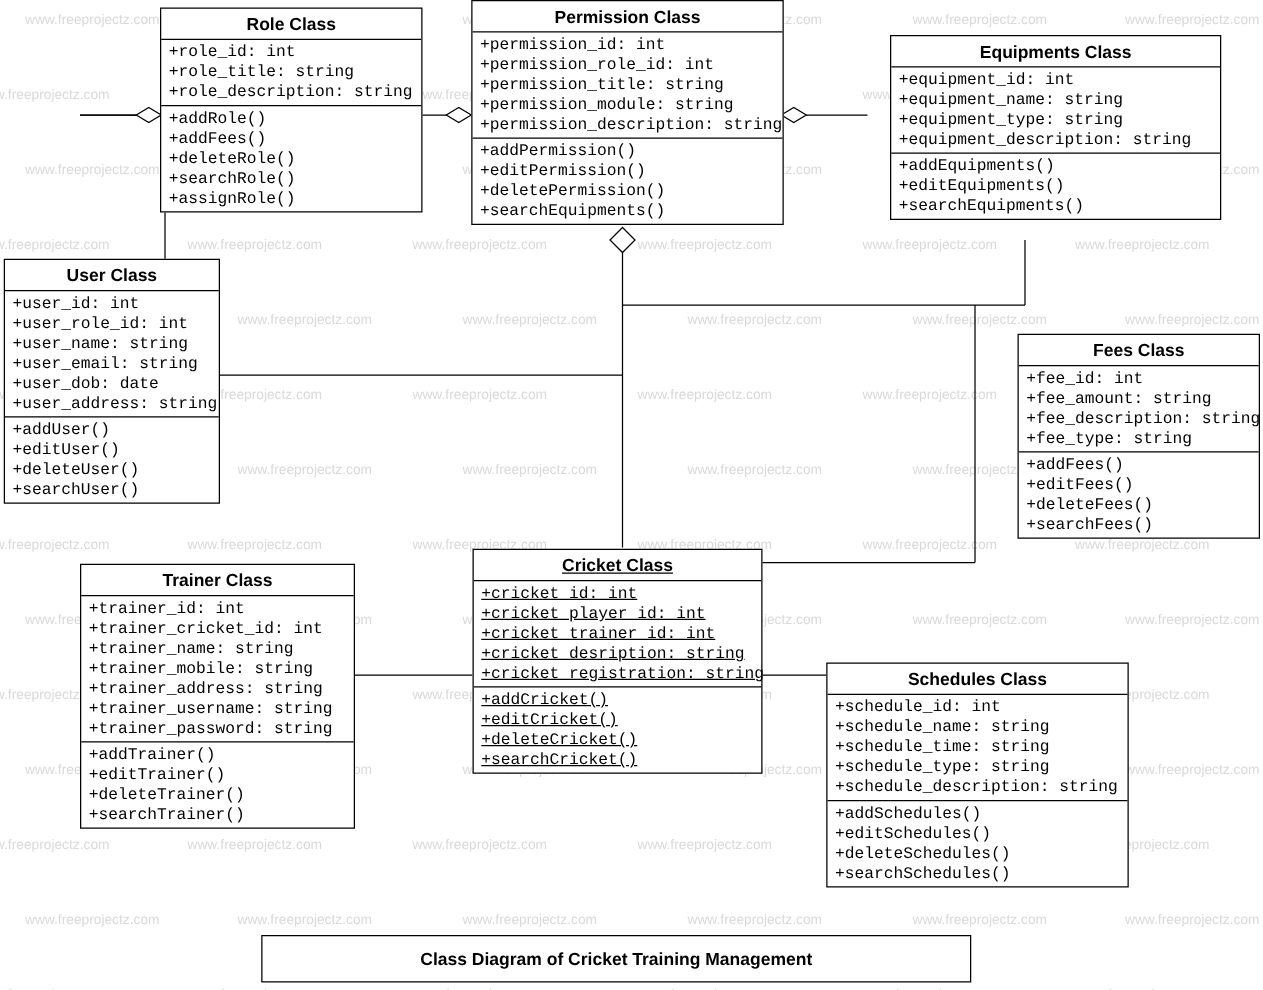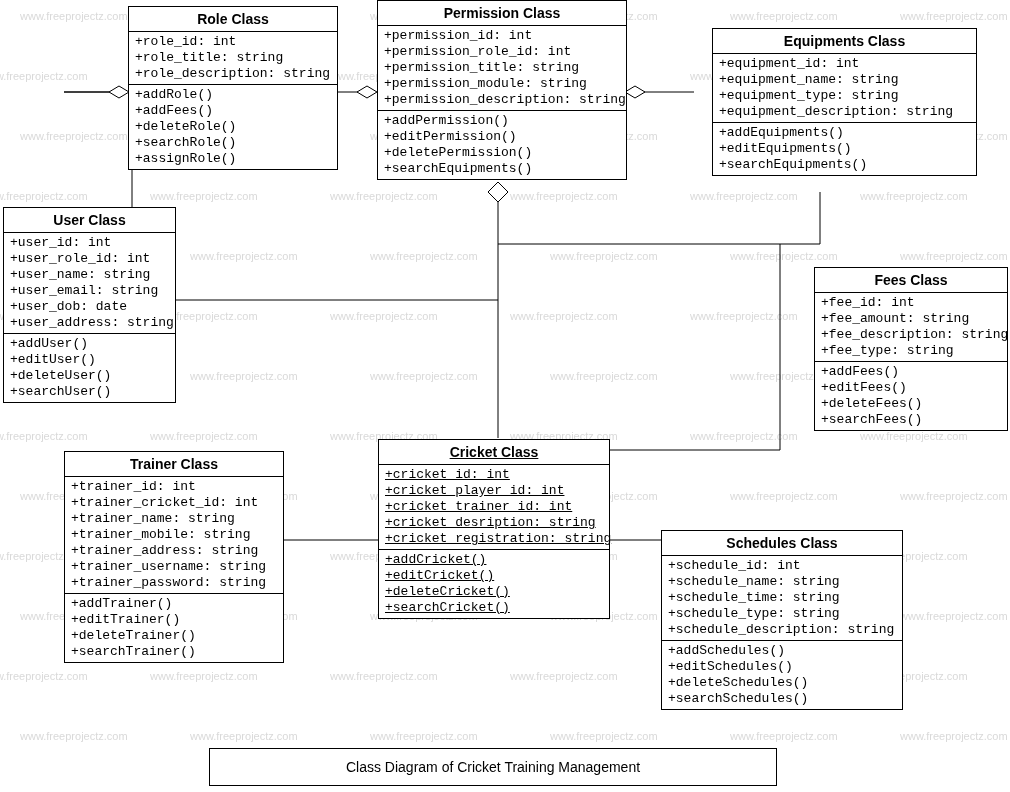--- a/index.html
+++ b/index.html
@@ -45,21 +45,21 @@
     font-size: 13px;
     line-height: 16px;
   }
   .uml-section:last-child { border-bottom: none; }
   .uml-row { white-space: nowrap; }
   .caption-box {
     position: absolute;
     border: 1px solid #000;
     background: #fff;
     text-align: center;
-    font-weight: normal;
+    font-weight: bold;
     font-size: 14px;
     padding: 10px 0;
     z-index: 2;
   }
   svg.connectors {
     position: absolute;
     inset: 0;
     width: 1010px;
     height: 792px;
     z-index: 1;

